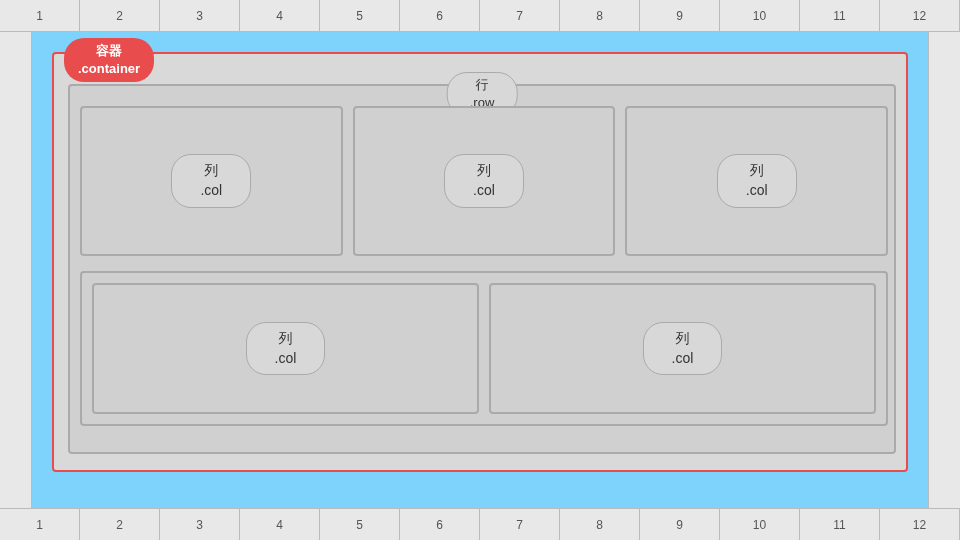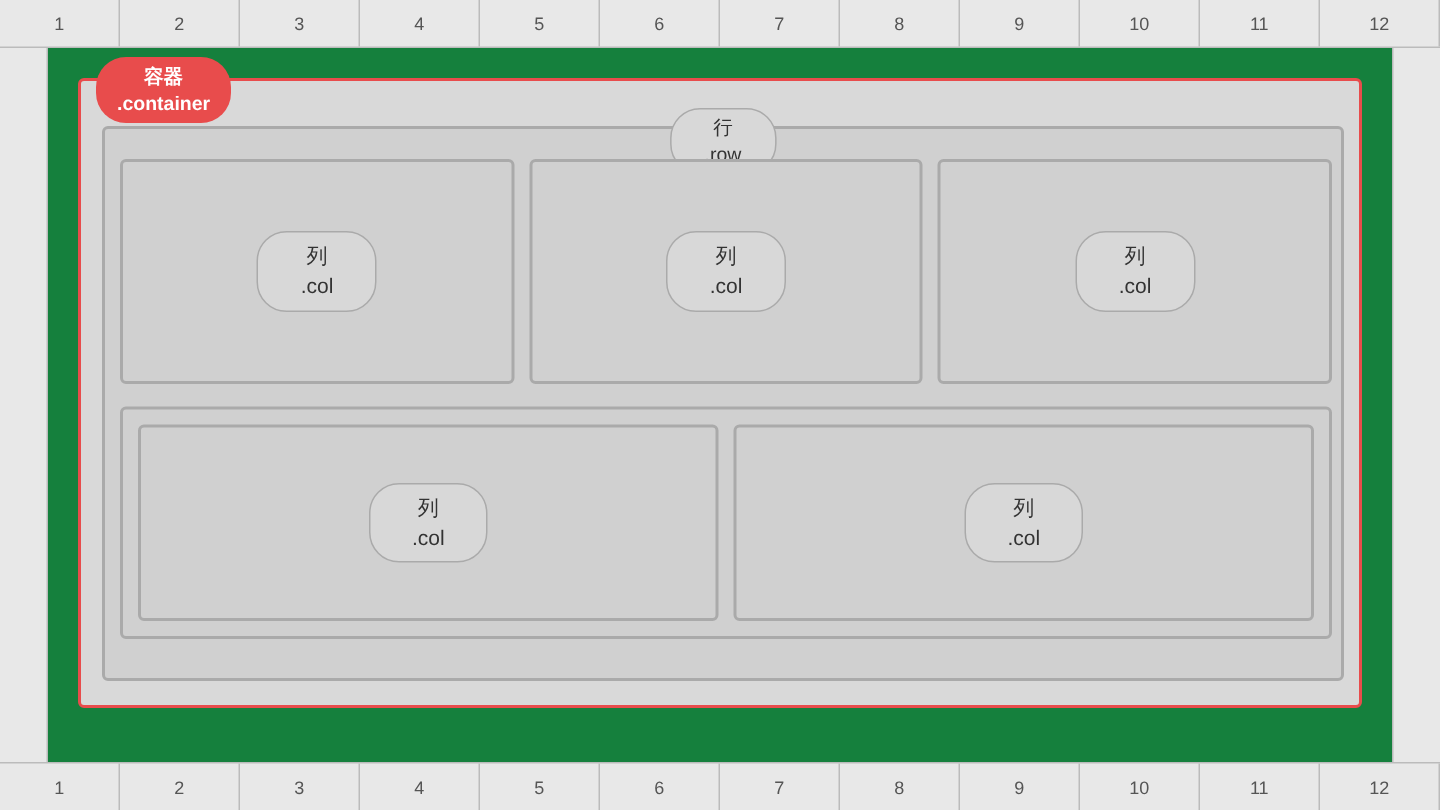--- a/index.html
+++ b/index.html
@@ -71,21 +71,21 @@
       border-left: 1px solid #bbb;
     }
 
     
     .canvas {
       position: absolute;
       top: 32px;
       left: 32px;
       width: 896px;
       height: 476px;
-      background: #15803d;
+      background: #7dd3fc;
     }
 
     
     .container-box {
       position: absolute;
       top: 20px;
       left: 20px;
       width: 856px;
       height: 420px;
       border: 2px solid #e84c4c;

